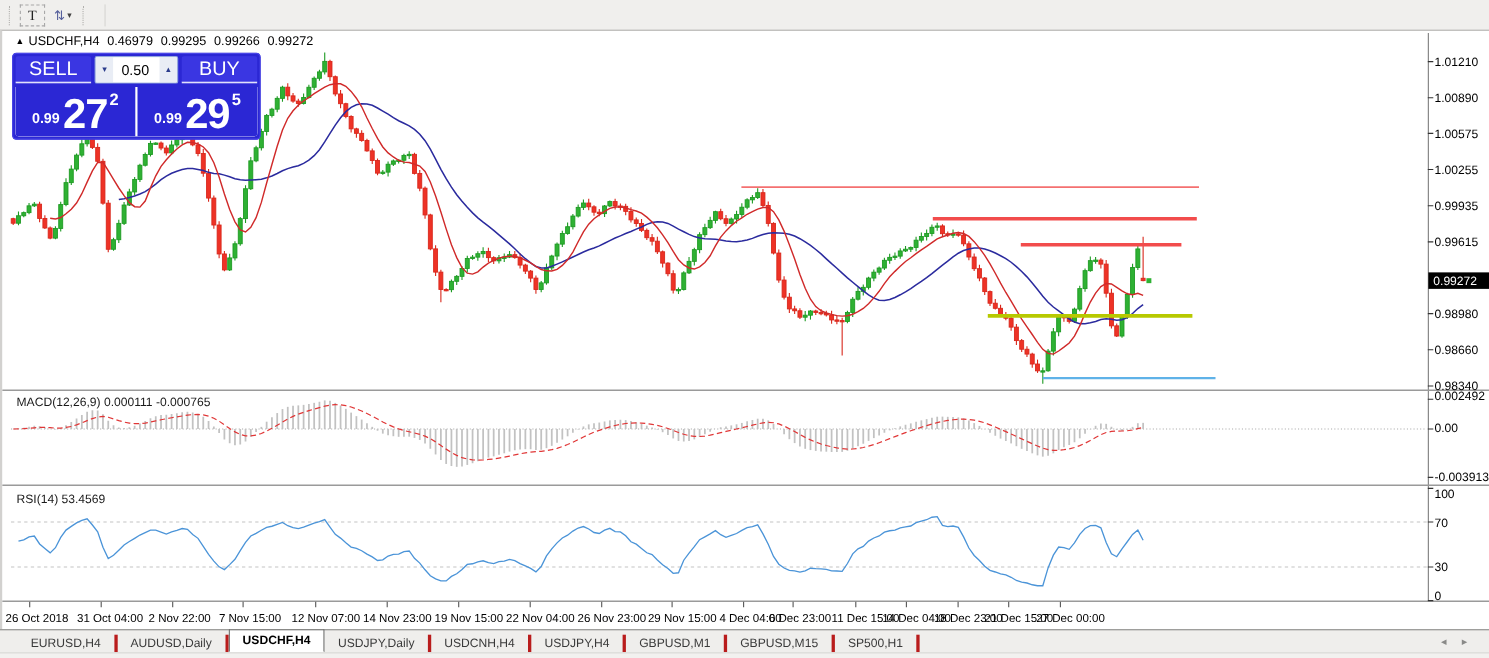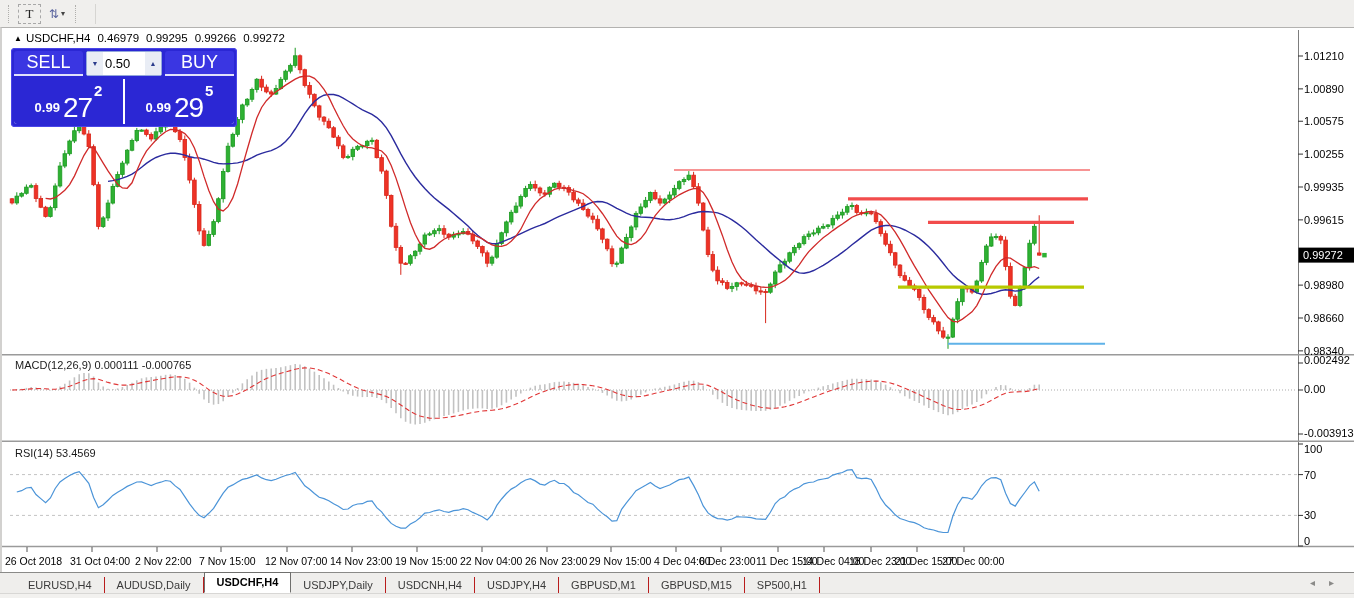--- a/index.html
+++ b/index.html
@@ -36,35 +36,35 @@
 
   
   .trade-panel{position:absolute;left:9px;top:20px;width:220px;background:#2b27d4;
                border-radius:4px;padding:3px;box-shadow:inset 0 0 0 1px #4a46e8;}
   .tp-row1{display:flex;gap:3px;height:25px;margin-bottom:3px;}
   .tp-btn{width:69px;background:#3a36e2;color:#fff;font-size:18px;display:flex;align-items:center;
           justify-content:center;border-bottom:2px solid rgba(255,255,255,.85);
           border-radius:3px 3px 0 0;cursor:pointer;}
   .tp-vol{flex:1;display:flex;background:#fff;border:1px solid #93a7dc;border-radius:2px;overflow:hidden;}
   .tp-spin{width:16px;background:#e9edf5;border:none;font-size:7px;color:#2b3c8c;cursor:pointer;padding:0;}
-  .tp-input{width:0;flex:1;border:none;outline:none;text-align:left;font-size:13px;
+  .tp-input{width:0;flex:1;border:none;outline:none;text-align:center;font-size:13px;
             font-family:"Liberation Sans",sans-serif;padding-right:4px;color:#000;}
   .tp-row2{display:flex;gap:2px;height:45px;background:#fff;border-radius:0 0 3px 3px;overflow:hidden;}
   .tp-price{flex:1;background:#2b27d4;color:#fff;display:flex;align-items:flex-end;
             justify-content:center;padding-bottom:4px;cursor:pointer;}
   .tp-small{font-size:13px;font-weight:bold;margin:0 3px 5px 0;}
-  .tp-big{font-size:28px;font-weight:normal;line-height:.82;letter-spacing:-1px;}
+  .tp-big{font-size:38px;font-weight:bold;line-height:.82;letter-spacing:-1px;}
   .tp-sup{font-size:15px;font-weight:bold;margin:3px 0 0 2px;align-self:flex-start;}
 
   
   .tabbar{position:absolute;top:572px;left:0;right:0;height:20px;background:#efeeec;
           border-top:1px solid #8a8a88;display:flex;align-items:flex-end;padding-left:16px;}
   #tabs{display:flex;align-items:flex-end;height:20px;}
   .tab{height:16px;line-height:16px;padding:0 12px;font-size:11px;color:#3a3a3a;
-       border-right:1px solid #b91c1c;white-space:nowrap;cursor:pointer;}
+       border-right:3px solid #b91c1c;white-space:nowrap;cursor:pointer;}
   .tab.active{background:#fff;border:1px solid #6f6f6d;border-bottom:1px solid #fff;
               font-weight:bold;color:#000;height:19px;line-height:18px;}
   .tab-arrows{position:absolute;right:6px;top:4px;color:#8a8a88;font-size:10px;letter-spacing:14px;cursor:pointer;}
   .statusbar{position:absolute;top:593px;left:0;right:0;height:5px;background:#f2f1ef;
              border-top:1px solid #d8d7d5;}
 </style>
 </head>
 <body>
 
 <div class="screen">

